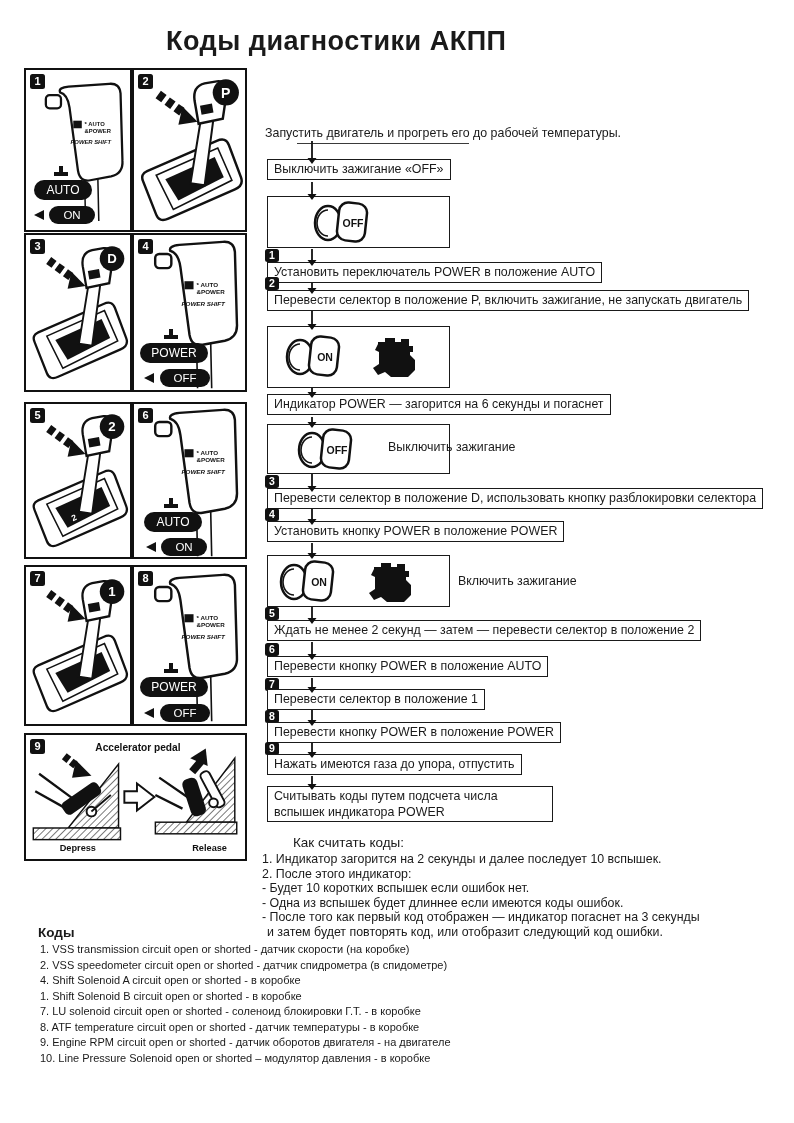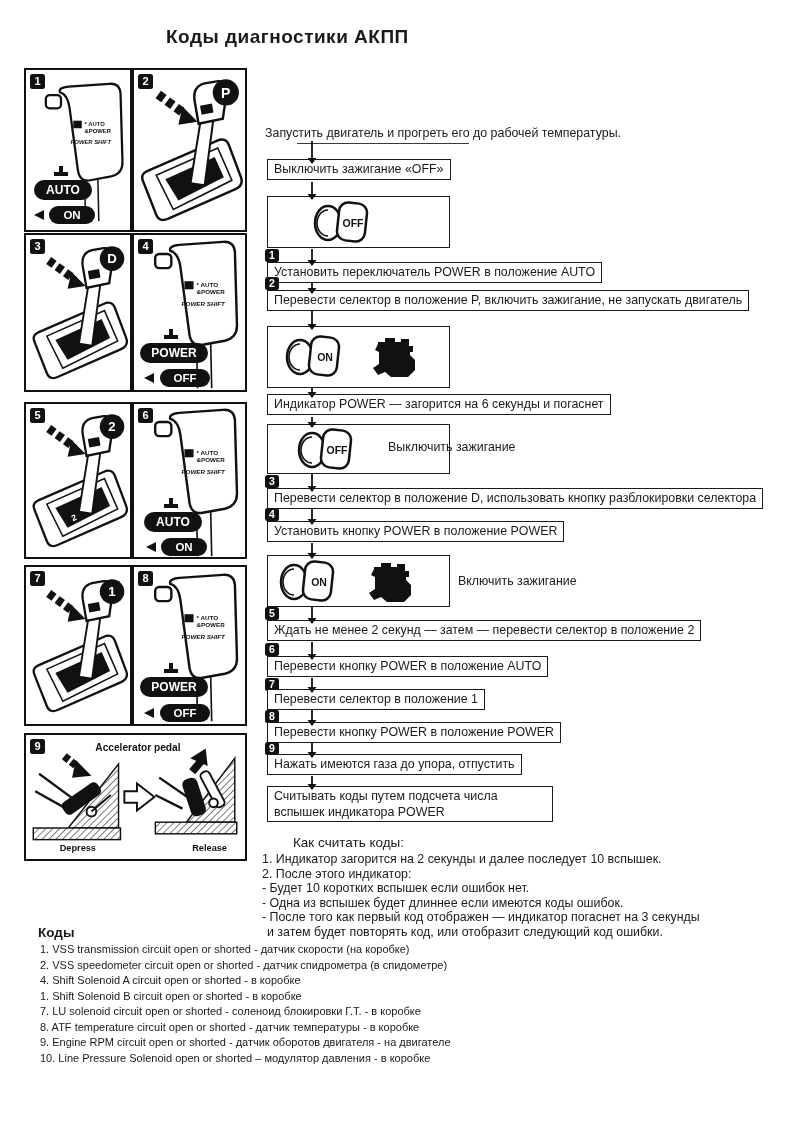--- a/index.html
+++ b/index.html
@@ -1,39 +1,39 @@
 <!DOCTYPE html>
 <html><head>
 <meta charset="utf-8">
 <style>
   html,body{margin:0;padding:0}
   body{
     width:794px;height:1123px;position:relative;background:#fff;
     font-family:"Liberation Sans",sans-serif;color:#1a1a1a;overflow:hidden;
   }
-  .title{position:absolute;font-weight:bold;font-size:19px;letter-spacing:.5px;white-space:nowrap}
+  .title{position:absolute;font-weight:bold;font-size:27px;letter-spacing:.5px;white-space:nowrap}
   .ftext{position:absolute;font-size:12.4px;white-space:nowrap}
   .fbox{position:absolute;border:1.6px solid #1a1a1a;background:#fff;font-size:12.4px;
         line-height:17px;padding:1px 6px;white-space:nowrap}
   .fbox.wrap{white-space:normal;line-height:16px}
   .imgbox{position:absolute;border:1.6px solid #1a1a1a;background:#fff}
   .imgbox > svg{position:absolute}
   .badge{position:absolute;width:14px;height:13px;background:#111;color:#fff;border-radius:2.5px;
          font-size:10.5px;font-weight:bold;line-height:13px;text-align:center}
   .hline{position:absolute;height:1.4px;background:#3a3a3a}
   .varrow{position:absolute}
   .panel{position:absolute;border:2.2px solid #111;background:#fff;box-sizing:border-box}
   .pbadge{position:absolute;top:4px;left:4px;width:15px;height:15px;background:#111;color:#fff;
           border-radius:2.5px;font-size:11px;font-weight:bold;line-height:15px;text-align:center;z-index:3}
   .psvg{position:absolute;left:0;top:0;width:100%;height:100%}
   .ink path,.ink rect{fill:#fff;stroke:#111;stroke-width:2.4px}
   .ink .thin{stroke-width:1.6px;fill:none}
   .tt{font-size:6.2px;font-weight:bold;fill:#111;font-family:"Liberation Sans",sans-serif}
   .ti{font-style:italic}
-  .pill{position:absolute;background:#111;color:#fff;font-weight:bold;border-radius:12px;
+  .pill{position:absolute;background:#111;color:#fff;font-weight:normal;border-radius:12px;
         text-align:center;z-index:3}
   .lamp-icon{position:absolute;width:14px;height:4px;background:#111;z-index:3}
   .lamp-icon::before{content:"";position:absolute;left:5px;top:-6px;width:4px;height:6px;background:#111}
   .spk-icon{position:absolute;width:0;height:0;border-top:5px solid transparent;
             border-bottom:5px solid transparent;border-right:10px solid #111;z-index:3}
   .howto-head{position:absolute;font-size:13.5px;white-space:nowrap}
   .howto{position:absolute;font-size:12.4px;line-height:14.6px;white-space:nowrap}
   .howto .ind{padding-left:5px}
   .codes-head{position:absolute;font-size:13.5px;font-weight:bold;white-space:nowrap}
   .codes{position:absolute;font-size:11px;line-height:15.5px;white-space:nowrap}

